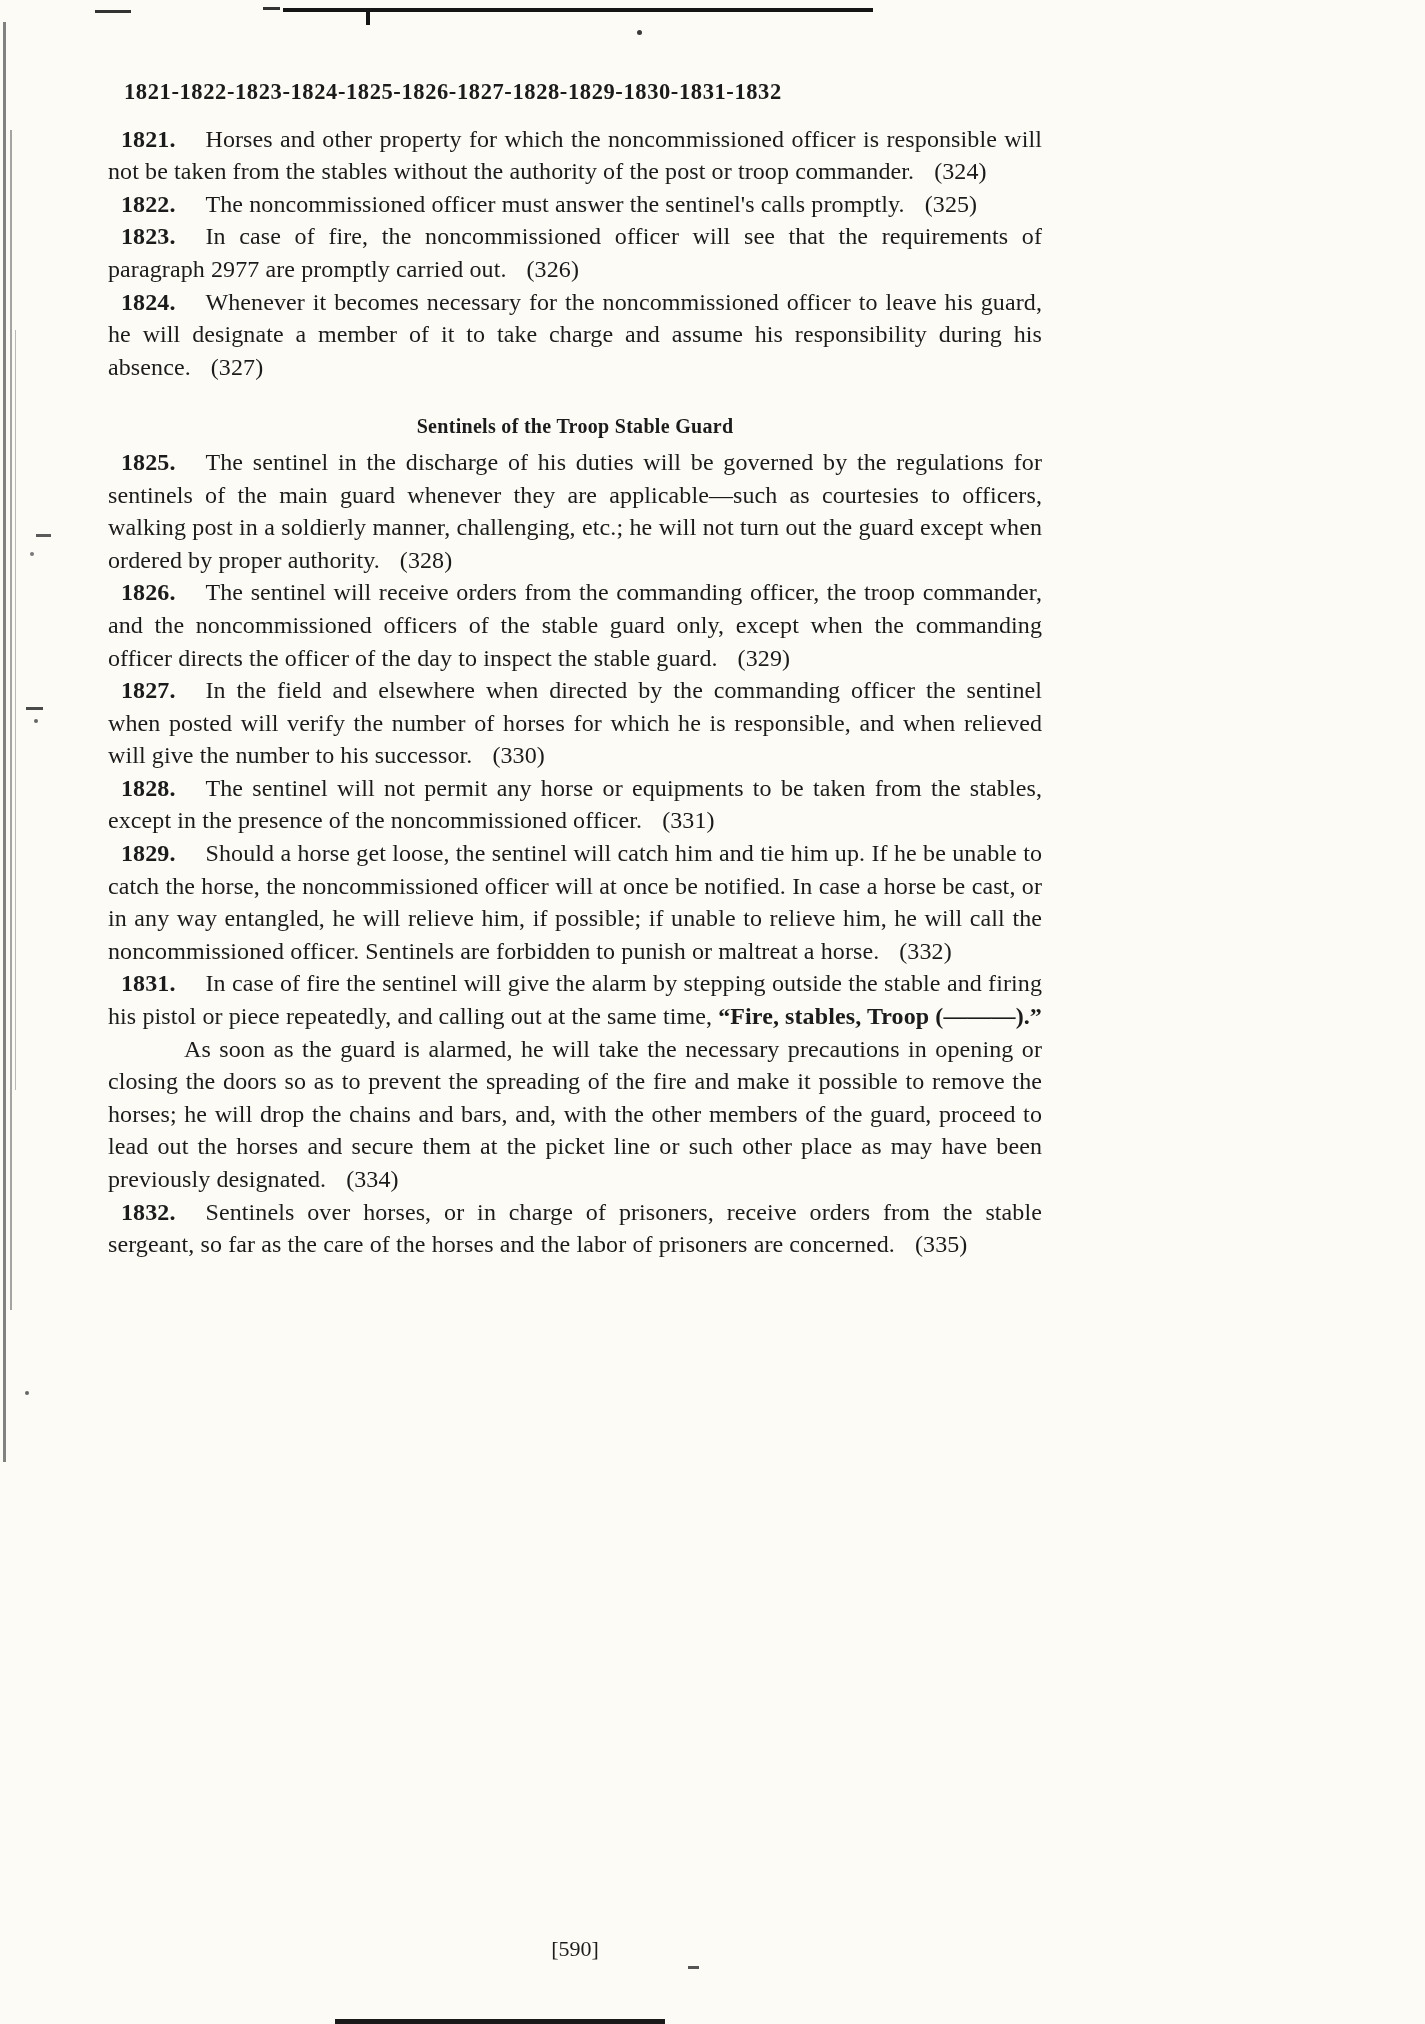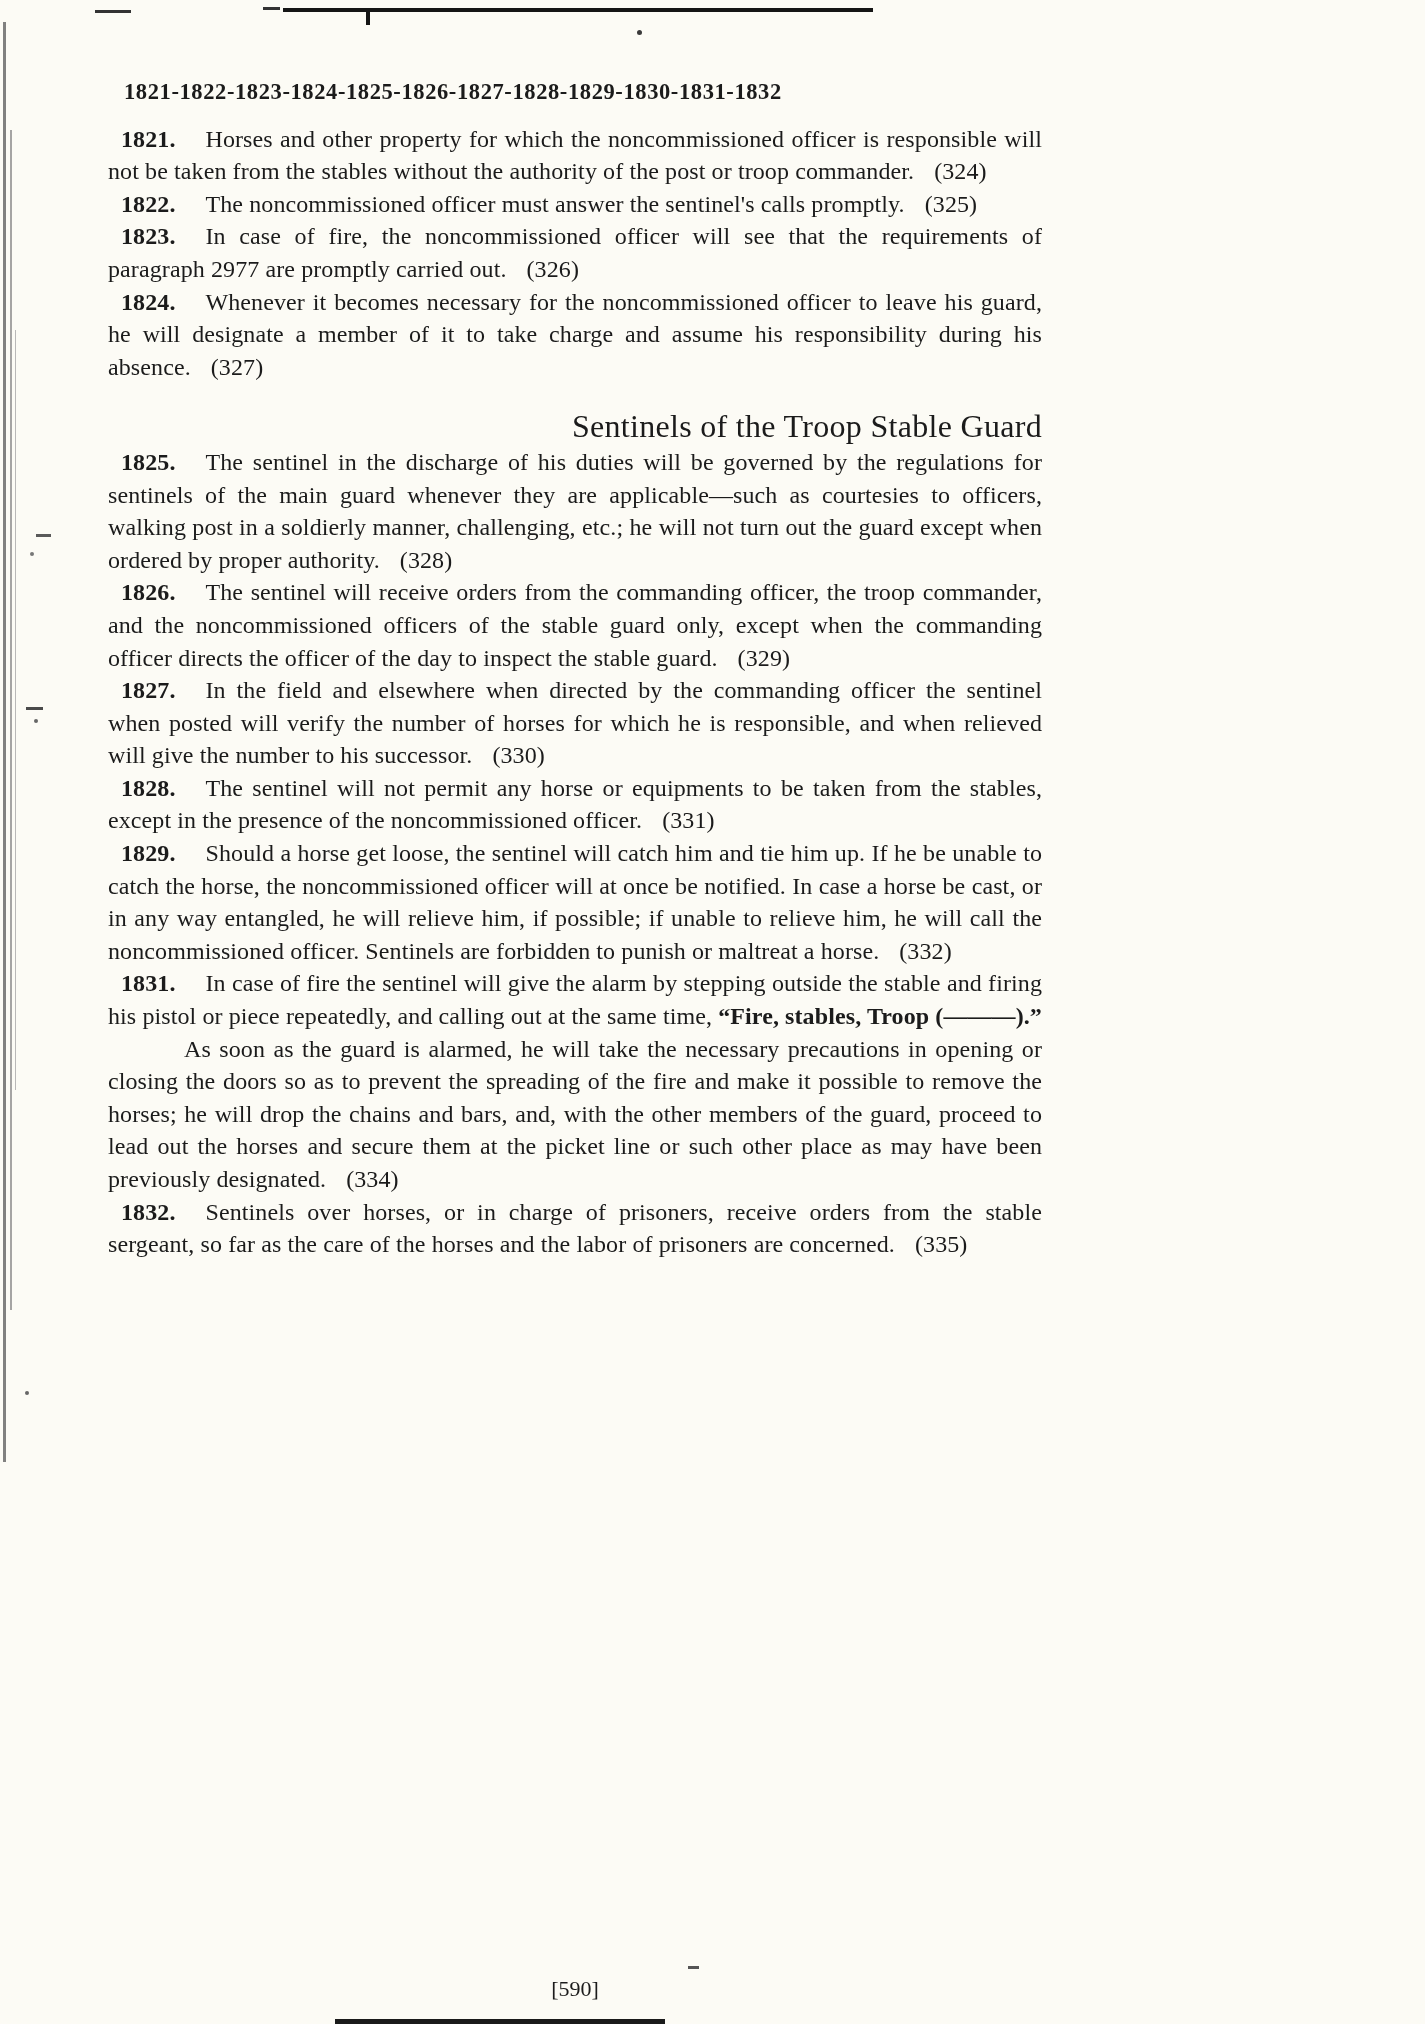--- a/index.html
+++ b/index.html
@@ -32,30 +32,30 @@
     font-size: 22.5px;
     letter-spacing: 0.6px;
     margin: 0 0 14px 16px;
     text-align: left;
   }
   p.para { margin: 0; text-indent: 13px; }
   p.para.deep { text-indent: 76px; }
   .pnum { font-weight: bold; padding-right: 30px; }
   .cite { padding-left: 20px; white-space: nowrap; }
   h2.section-heading {
-    font-size: 32px;
-    font-weight: normal;
-    text-align: right;
+    font-size: 20px;
+    font-weight: bold;
+    text-align: center;
     margin: 27px 0 3px 0;
     letter-spacing: 0.3px;
   }
   .page-footer {
     position: absolute;
     left: 108px;
-    top: 1976px;
+    top: 1936px;
     width: 934px;
     text-align: center;
     font-size: 22px;
   }
   
   .artifact { position: absolute; background: #151515; }
   .top-rule   { left: 283px; top: 8px;   width: 590px; height: 4px; }
   .top-tick   { left: 366px; top: 8px;   width: 4px;   height: 17px; }
   .top-dash-a { left: 95px;  top: 10px;  width: 36px;  height: 3px; background: #333; }
   .top-dash-b { left: 263px; top: 7px;   width: 17px;  height: 3px; background: #333; }

